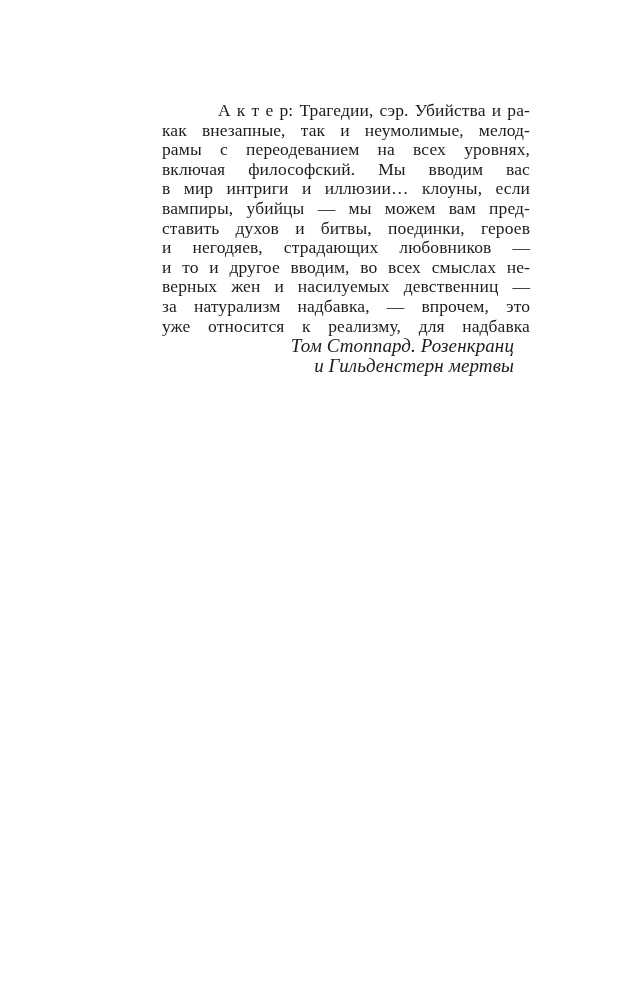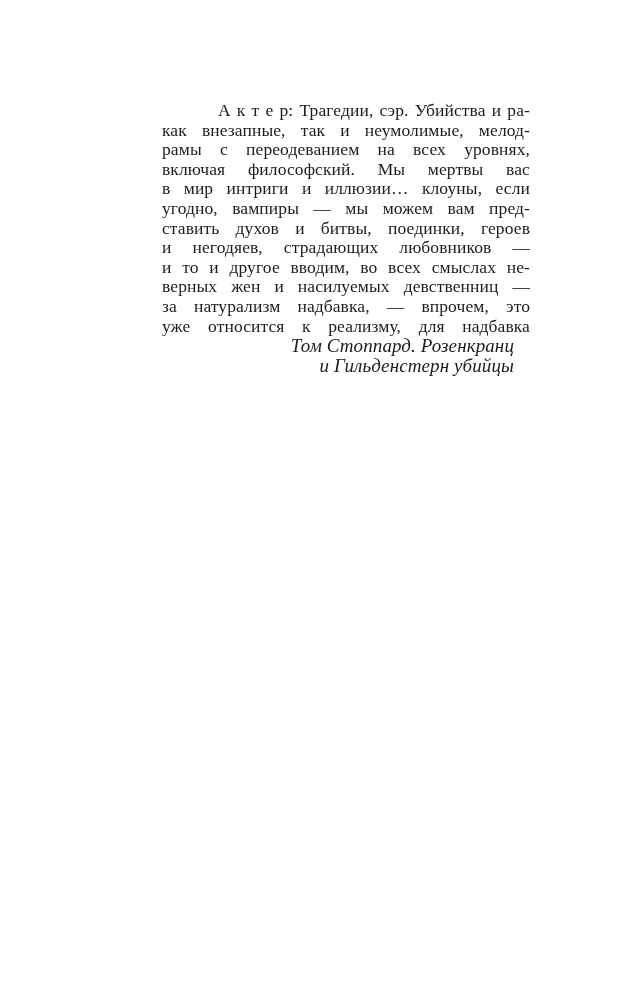--- a/index.html
+++ b/index.html
@@ -48,28 +48,28 @@
 </style>
 </head>
 <body>
 
 <div class="page">
   <div class="epigraph">
     <div class="epigraph-text">
         <div class="line first-line">А к т е р: Трагедии, сэр. Убийства и ра-</div>
         <div class="line">как внезапные, так и неумолимые, мелод-</div>
         <div class="line">рамы с переодеванием на всех уровнях,</div>
-        <div class="line">включая философский. Мы мертвы вас</div>
+        <div class="line">включая философский. Мы вводим вас</div>
         <div class="line">в мир интриги и иллюзии… клоуны, если</div>
-        <div class="line">угодно, вампиры — мы можем вам пред-</div>
+        <div class="line">вампиры, убийцы — мы можем вам пред-</div>
         <div class="line">ставить духов и битвы, поединки, героев</div>
         <div class="line">и негодяев, страдающих любовников —</div>
         <div class="line">и то и другое вводим, во всех смыслах не-</div>
         <div class="line">верных жен и насилуемых девственниц —</div>
         <div class="line">за натурализм надбавка, — впрочем, это</div>
         <div class="line">уже относится к реализму, для надбавка</div>
       </div>
     <div class="attribution">
         <div class="line">Том Стоппард. Розенкранц</div>
-        <div class="line">и Гильденстерн убийцы</div>
+        <div class="line">и Гильденстерн мертвы</div>
       </div>
   </div>
 </div>
 
 </body></html>

